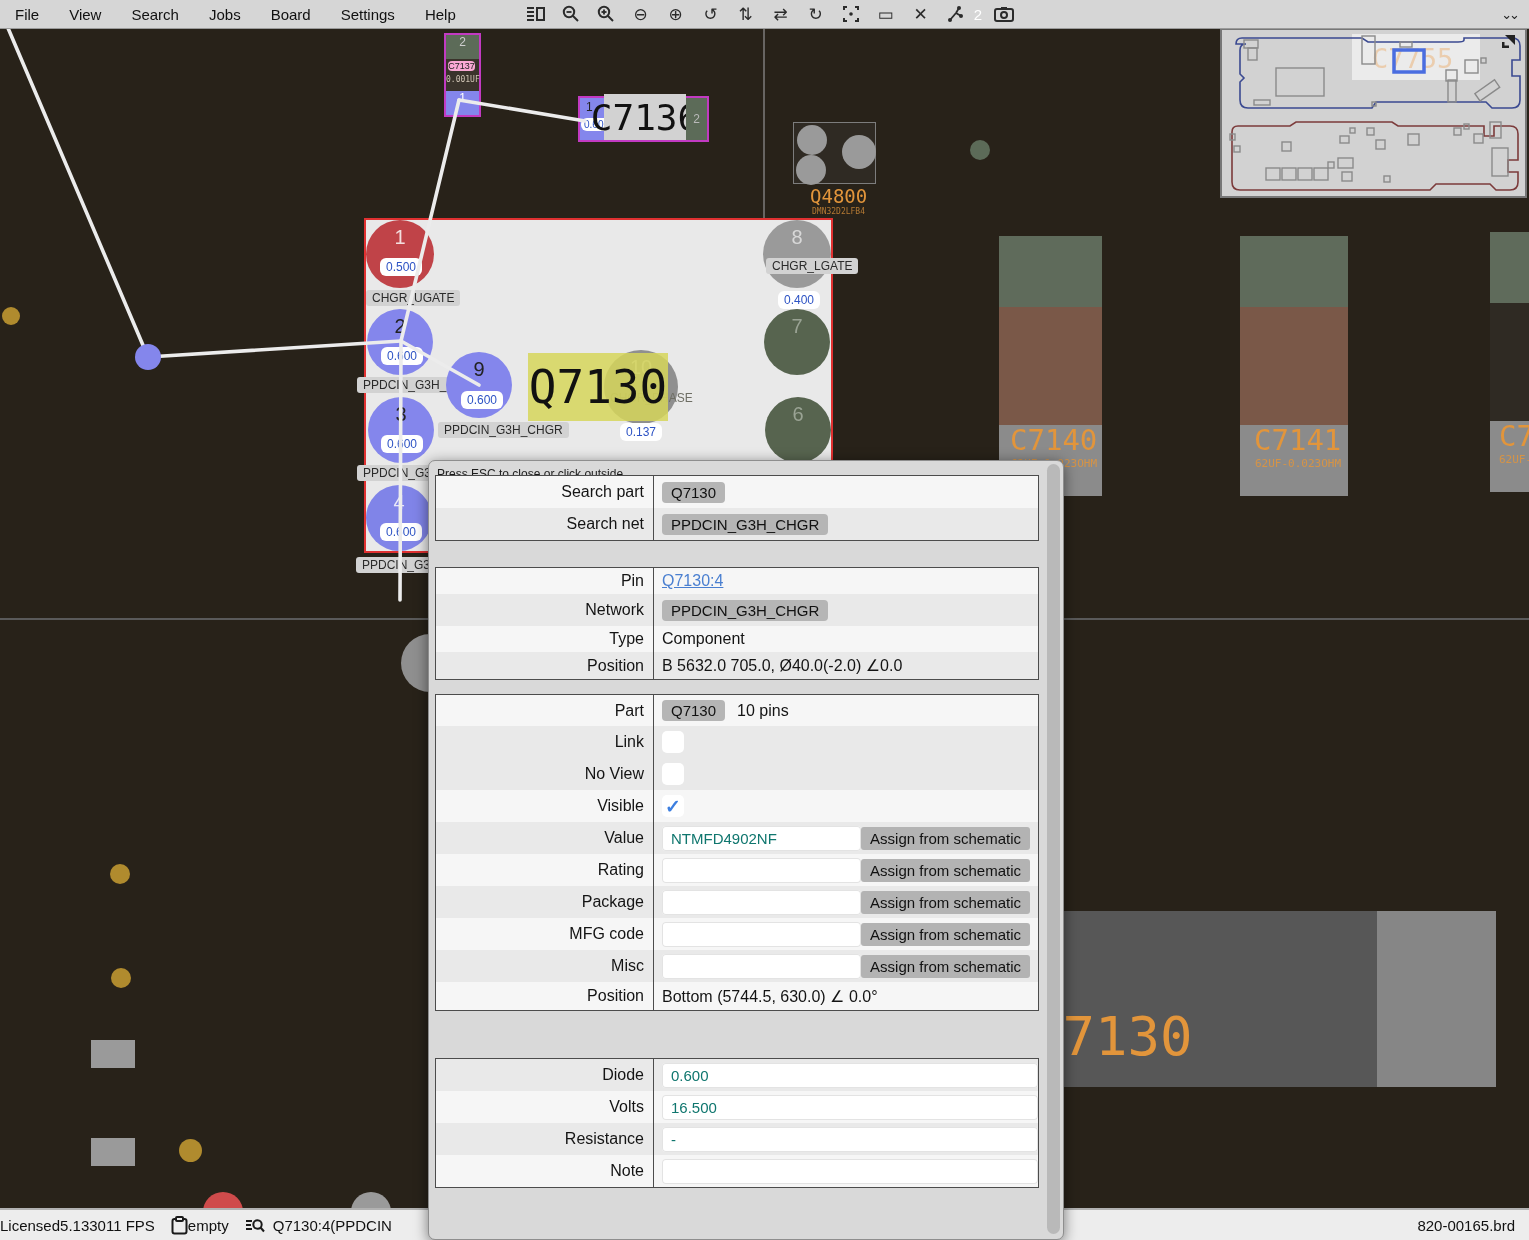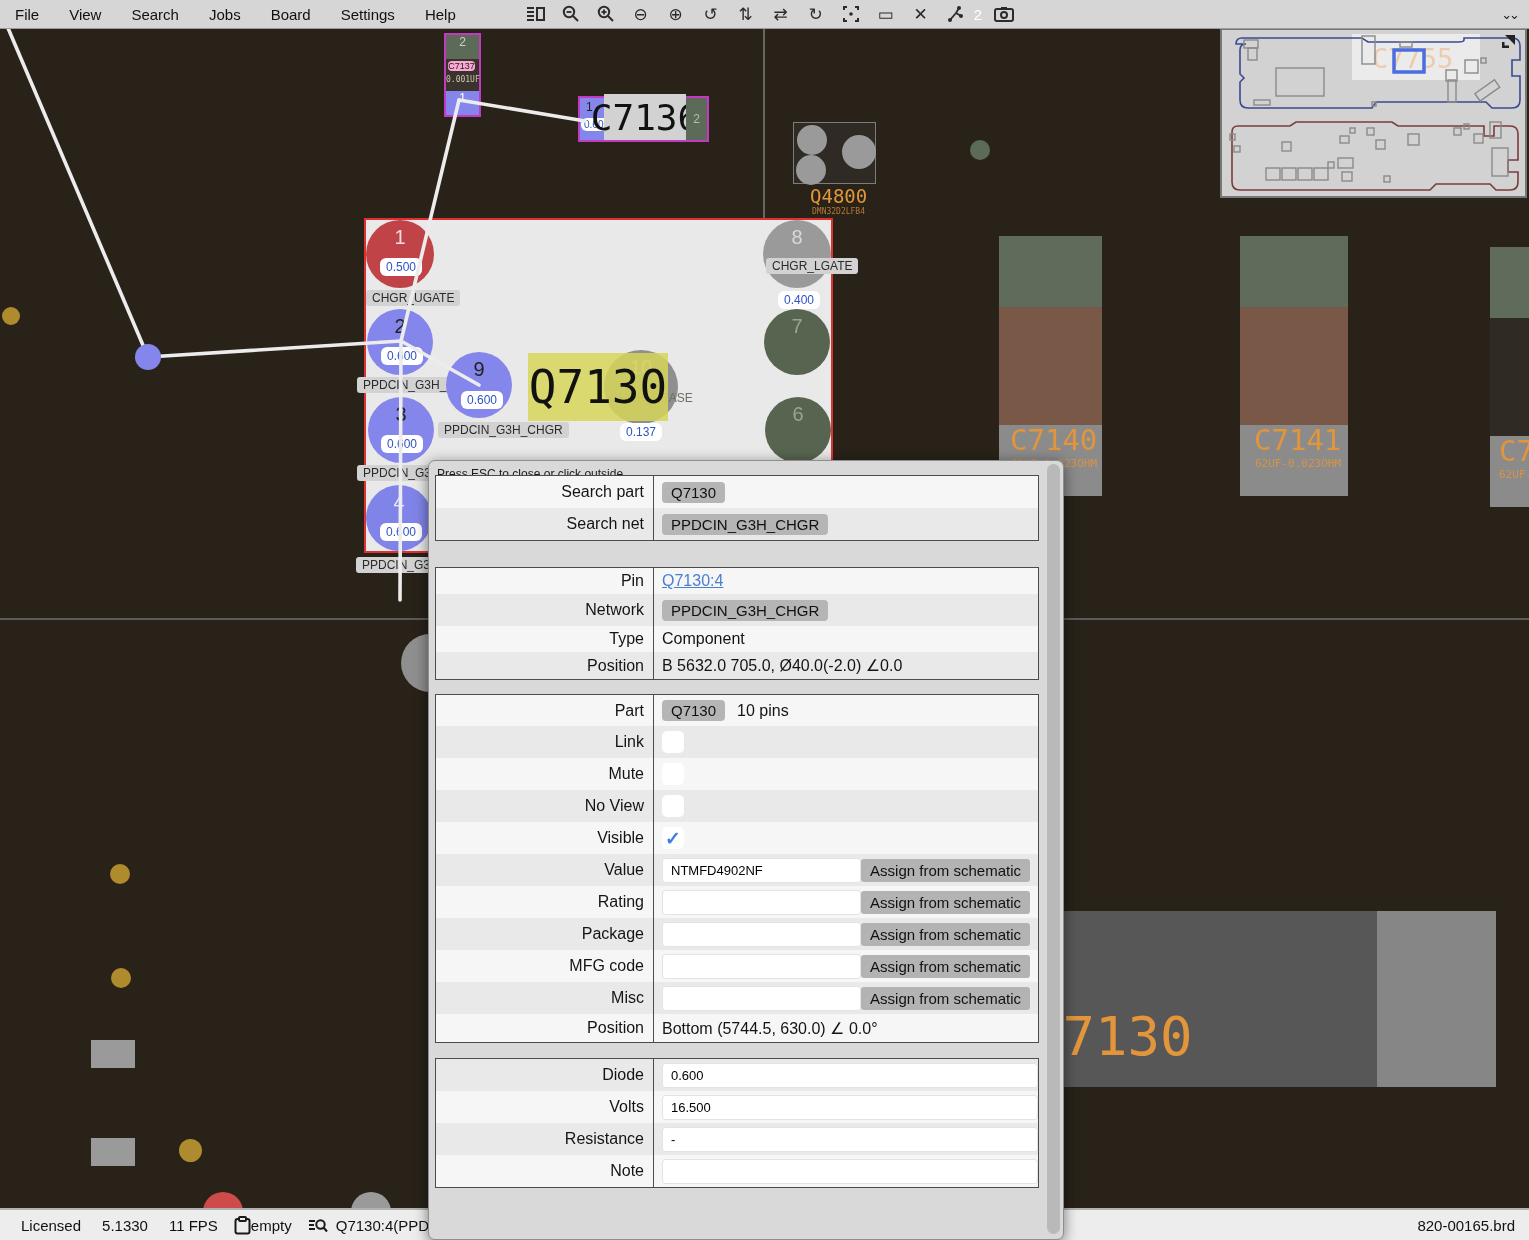--- a/index.html
+++ b/index.html
@@ -36,33 +36,33 @@
   .hint{position:absolute;left:8px;top:6px;font-size:12px;color:#1c1c1c;}
   .ibox{position:absolute;left:6px;width:602px;background:#f6f6f6;border:1px solid #4c4c4c;}
   .irow{display:flex;align-items:center;}
   .irow.alt{background:#e9e9e9;}
   .clabel{width:218px;flex:0 0 218px;border-right:1px solid #4c4c4c;text-align:right;
           padding-right:9px;box-sizing:border-box;font-size:16px;color:#141414;align-self:stretch;
           display:flex;align-items:center;justify-content:flex-end;}
   .cval{padding-left:8px;display:flex;align-items:center;flex:1;min-width:0;font-size:16px;color:#141414;}
   .badge{background:#b5b5b5;border-radius:4px;padding:2px 9px;font-size:15px;color:#111;}
   .pinlink{color:#4a7fd0;text-decoration:underline;font-size:16px;}
-  .tinput{background:#fff;border-radius:4px;height:25px;width:186px;padding:0 9px;font-size:13px;
-          color:#000000;display:flex;align-items:center;box-shadow:inset 0 0 0 1px #e3e3e3;}
+  .tinput{background:#fff;border-radius:4px;height:25px;width:186px;padding:0 9px;font-size:15px;
+          color:#0f766e;display:flex;align-items:center;box-shadow:inset 0 0 0 1px #e3e3e3;}
   .tinput.wide{width:360px;}
   .assign{margin-left:auto;margin-right:8px;background:#b3b3b3;border-radius:3px;padding:3px 9px;
           font-size:15px;color:#111;white-space:nowrap;}
   .cbx{width:22px;height:22px;background:#fff;border-radius:5px;display:flex;align-items:center;
        justify-content:center;font-size:19px;font-weight:bold;color:#3d7fe0;}
 
   
   #statusbar{position:absolute;left:0;top:1208px;width:1529px;height:32px;background:#ededed;
              border-top:2px solid #b2b2b2;display:flex;align-items:center;z-index:50;
              font-size:15px;color:#111;box-sizing:border-box;}
-  #statusbar .seg{margin-left:21px;white-space:nowrap;}
+  #statusbar .seg{margin-left:0;white-space:nowrap;}
   #statusbar .icn{margin-left:16px;display:flex;align-items:center;}
   .sb-file{margin-left:auto;margin-right:14px;}
 </style>
 </head>
 <body>
 
 <div id="app">
 
   <div id="board">
 
@@ -156,21 +156,21 @@
       <div class="abs silk" style="left:11px;top:139px;font-size:29px;">C7140</div>
       <div class="abs silk" style="left:12px;top:173px;font-size:11px;opacity:.85;">62UF-0.023OHM</div>
     </div>
     <div class="abs" style="left:1240px;top:208px;width:108px;height:260px;">
       <div class="abs" style="left:0;top:0;width:108px;height:71px;background:#5f6b5b;"></div>
       <div class="abs" style="left:0;top:71px;width:108px;height:118px;background:#7a5848;"></div>
       <div class="abs" style="left:0;top:189px;width:108px;height:71px;background:#8b8b8b;"></div>
       <div class="abs silk" style="left:14px;top:139px;font-size:29px;">C7141</div>
       <div class="abs silk" style="left:15px;top:173px;font-size:11px;opacity:.85;">62UF-0.023OHM</div>
     </div>
-    <div class="abs" style="left:1490px;top:219px;width:39px;height:260px;">
+    <div class="abs" style="left:1490px;top:204px;width:39px;height:260px;">
       <div class="abs" style="left:0;top:0;width:39px;height:71px;background:#5f6b5b;"></div>
       <div class="abs" style="left:0;top:71px;width:39px;height:118px;background:#2f2a23;"></div>
       <div class="abs" style="left:0;top:189px;width:39px;height:71px;background:#8b8b8b;"></div>
       <div class="abs silk" style="left:9px;top:139px;font-size:29px;">C7</div>
       <div class="abs silk" style="left:9px;top:173px;font-size:11px;opacity:.85;">62UF-</div>
     </div>
 
     <div class="abs" style="left:2px;top:279px;width:18px;height:18px;border-radius:50%;background:#b08b2e;"></div>
     <div class="abs" style="left:110px;top:836px;width:20px;height:20px;border-radius:50%;background:#b08b2e;"></div>
     <div class="abs" style="left:111px;top:940px;width:20px;height:20px;border-radius:50%;background:#b08b2e;"></div>
@@ -406,26 +406,20 @@
             <span class="badge">Q7130</span>
           <span style="margin-left:12px;">10 pins</span>
           </div>
       </div>
       <div class="irow alt" style="height:32px;">
         <div class="clabel">Link</div>
         <div class="cval">
             <span class="cbx"></span>
           </div>
       </div>
-      <div class="irow" style="height:32px;">
-        <div class="clabel">Mute</div>
-        <div class="cval">
-            <span class="cbx"></span>
-          </div>
-      </div>
       <div class="irow alt" style="height:32px;">
         <div class="clabel">No View</div>
         <div class="cval">
             <span class="cbx"></span>
           </div>
       </div>
       <div class="irow" style="height:32px;">
         <div class="clabel">Visible</div>
         <div class="cval">
             <span class="cbx">✓</span>

